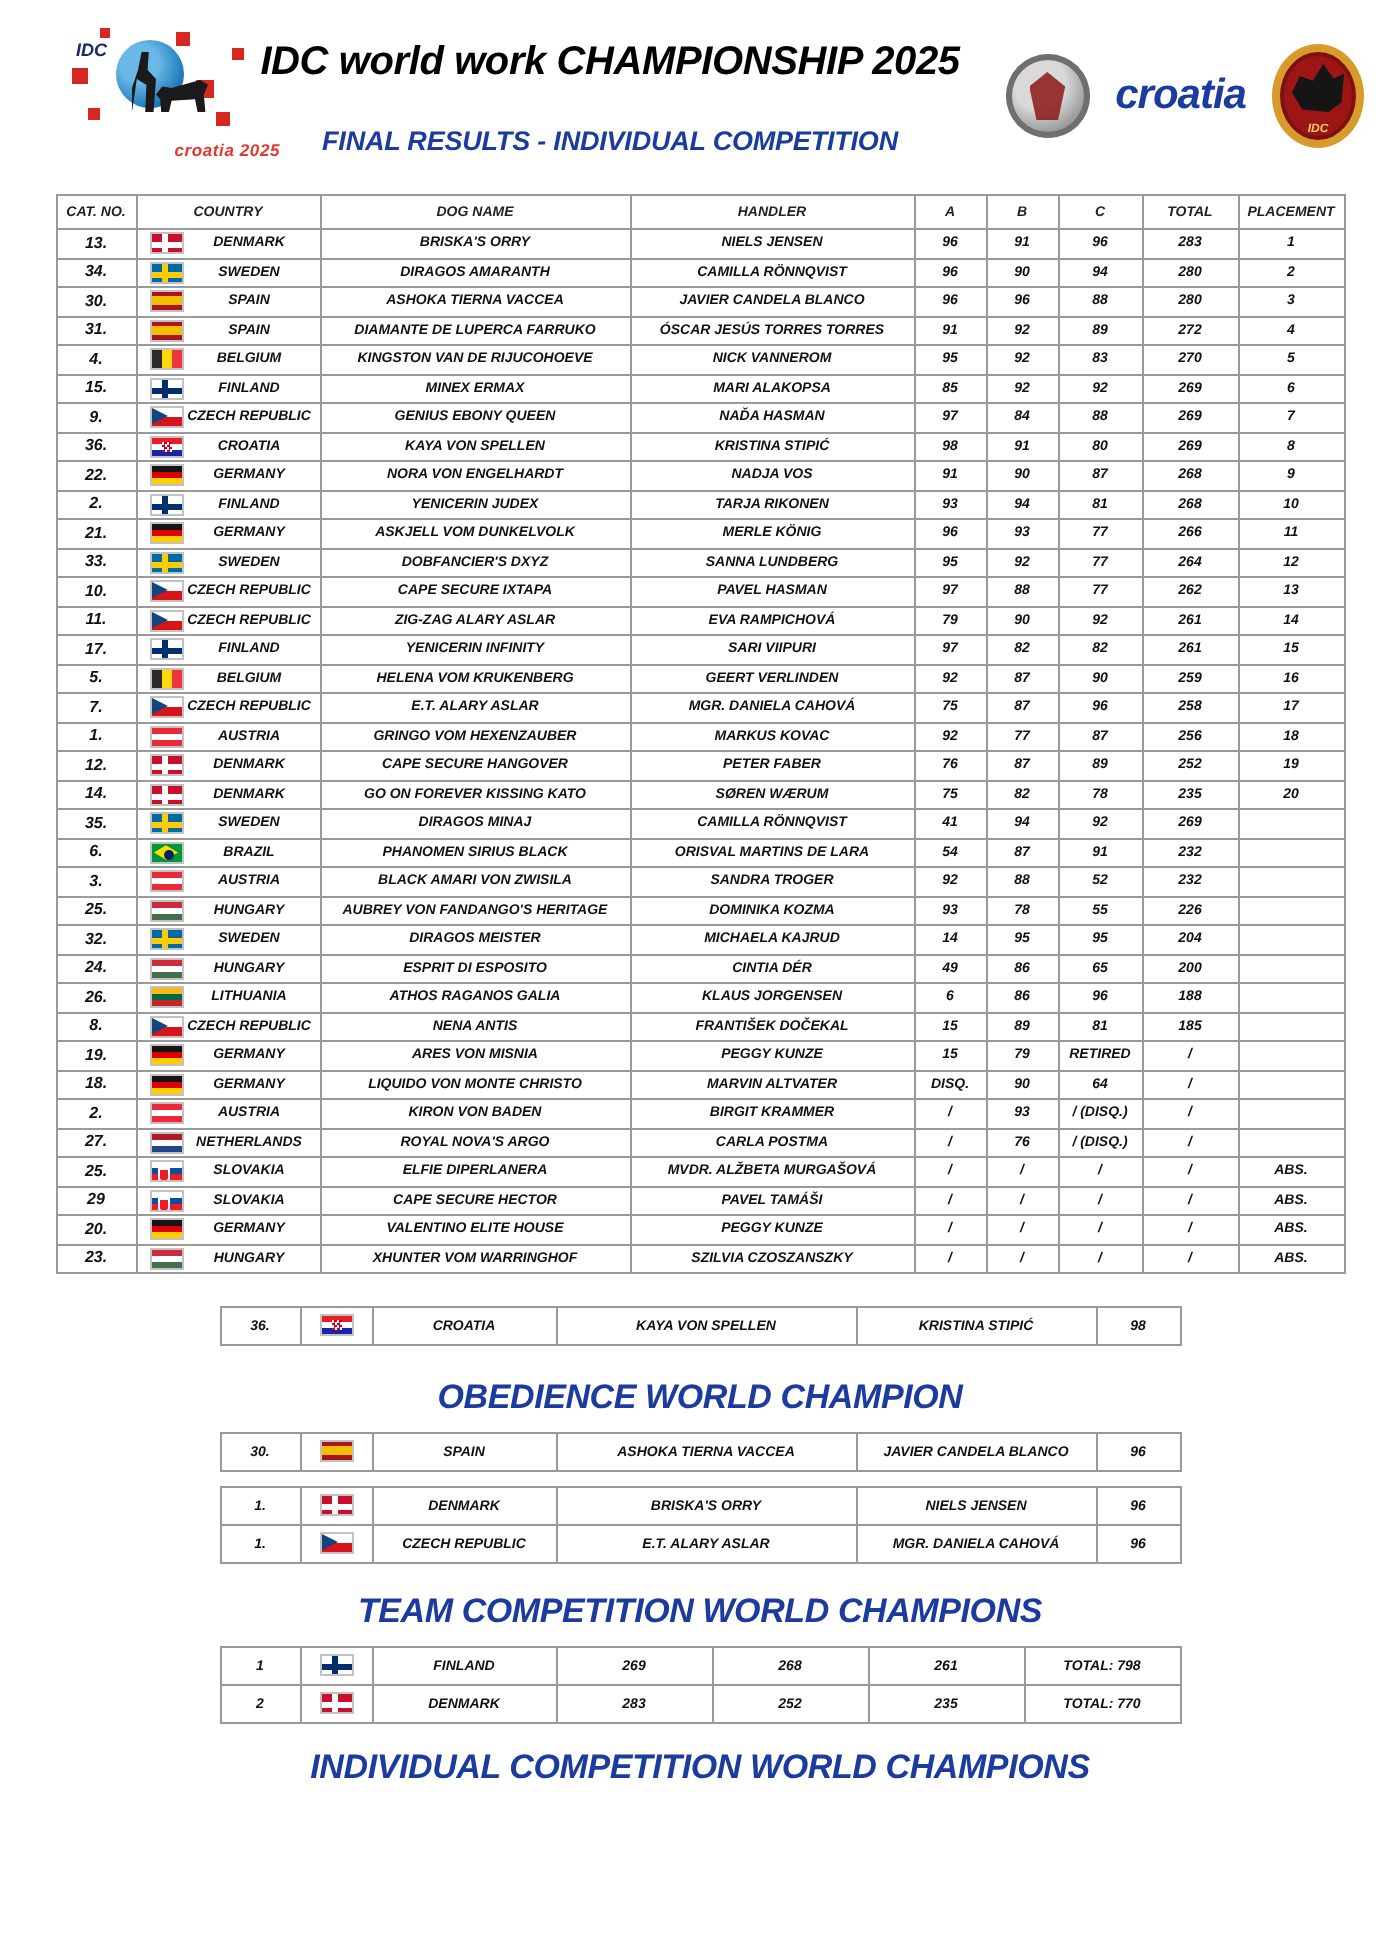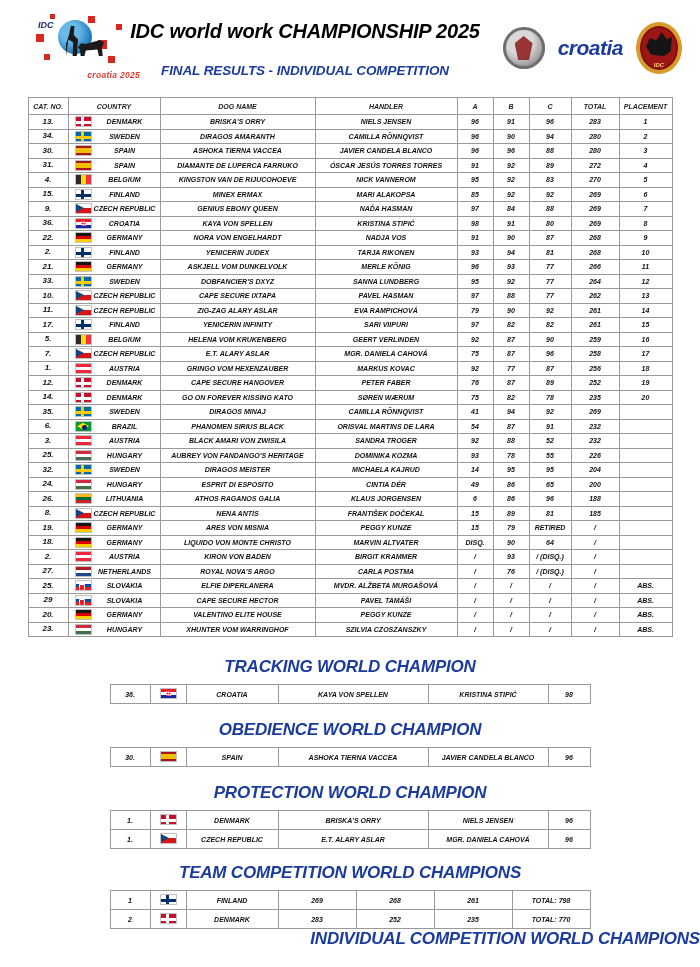--- a/index.html
+++ b/index.html
@@ -57,21 +57,21 @@
   
   .sec-title{text-align:center;font-size:17px;font-weight:bold;color:#1c3b9e;letter-spacing:-.2px;}
   .champ-table{width:480px;margin:7px auto 0 auto;}
   .champ-table td{height:18px;font-size:7px;}
   .ch-cat{width:40px;} .ch-flag{width:36px;} .ch-country{width:92px;}
   .ch-dog{width:150px;} .ch-handler{width:120px;} .ch-score{width:42px;}
   .team-table{width:480px;margin:7px auto 0 auto;}
   .team-table td{height:18px;font-size:7px;}
   .t-pl{width:40px;} .t-flag{width:36px;} .t-country{width:92px;}
   .t-s{width:78px;} .t-total{width:78px;}
-  .mt20{margin-top:20px;} .mt16{margin-top:16px;} .mt14{margin-top:14px;} .mt12{text-align:right;}
+  .mt20{margin-top:20px;} .mt16{margin-top:16px;} .mt14{margin-top:14px;} .mt12{margin-top:12px;}
 
   
   .flag{display:inline-block;width:17px;height:11px;box-sizing:border-box;border:1px solid #c2c2c2;
         position:relative;flex:none;overflow:hidden;}
   .flag-dk{background:linear-gradient(to right,transparent 0 5px,#fff 5px 8px,transparent 8px),
            linear-gradient(to bottom,transparent 0 4px,#fff 4px 7px,transparent 7px),#c8102e;}
   .flag-se{background:linear-gradient(to right,transparent 0 5px,#fecc02 5px 8px,transparent 8px),
            linear-gradient(to bottom,transparent 0 4px,#fecc02 4px 7px,transparent 7px),#006aa7;}
   .flag-fi{background:linear-gradient(to right,transparent 0 5px,#002f6c 5px 8px,transparent 8px),
            linear-gradient(to bottom,transparent 0 4px,#002f6c 4px 7px,transparent 7px),#fff;}
@@ -729,21 +729,20 @@
           <td>SZILVIA CZOSZANSZKY</td>
           <td>/</td>
           <td>/</td>
           <td>/</td>
           <td>/</td>
           <td>ABS.</td>
         </tr>
       </tbody>
   </table>
 
-  <div class="sec-title mt20">TRACKING WORLD CHAMPION</div>
   <table class="champ-table">
     <colgroup>
         <col class="ch-cat">
         <col class="ch-flag">
         <col class="ch-country">
         <col class="ch-dog">
         <col class="ch-handler">
         <col class="ch-score">
       </colgroup>
     <tbody>
@@ -775,21 +774,20 @@
           <td>30.</td>
           <td><span class="flag flag-es"></span></td>
           <td>SPAIN</td>
           <td>ASHOKA TIERNA VACCEA</td>
           <td>JAVIER CANDELA BLANCO</td>
           <td>96</td>
         </tr>
       </tbody>
   </table>
 
-  <div class="sec-title mt16">PROTECTION WORLD CHAMPION</div>
   <table class="champ-table">
     <colgroup>
         <col class="ch-cat">
         <col class="ch-flag">
         <col class="ch-country">
         <col class="ch-dog">
         <col class="ch-handler">
         <col class="ch-score">
       </colgroup>
     <tbody>

